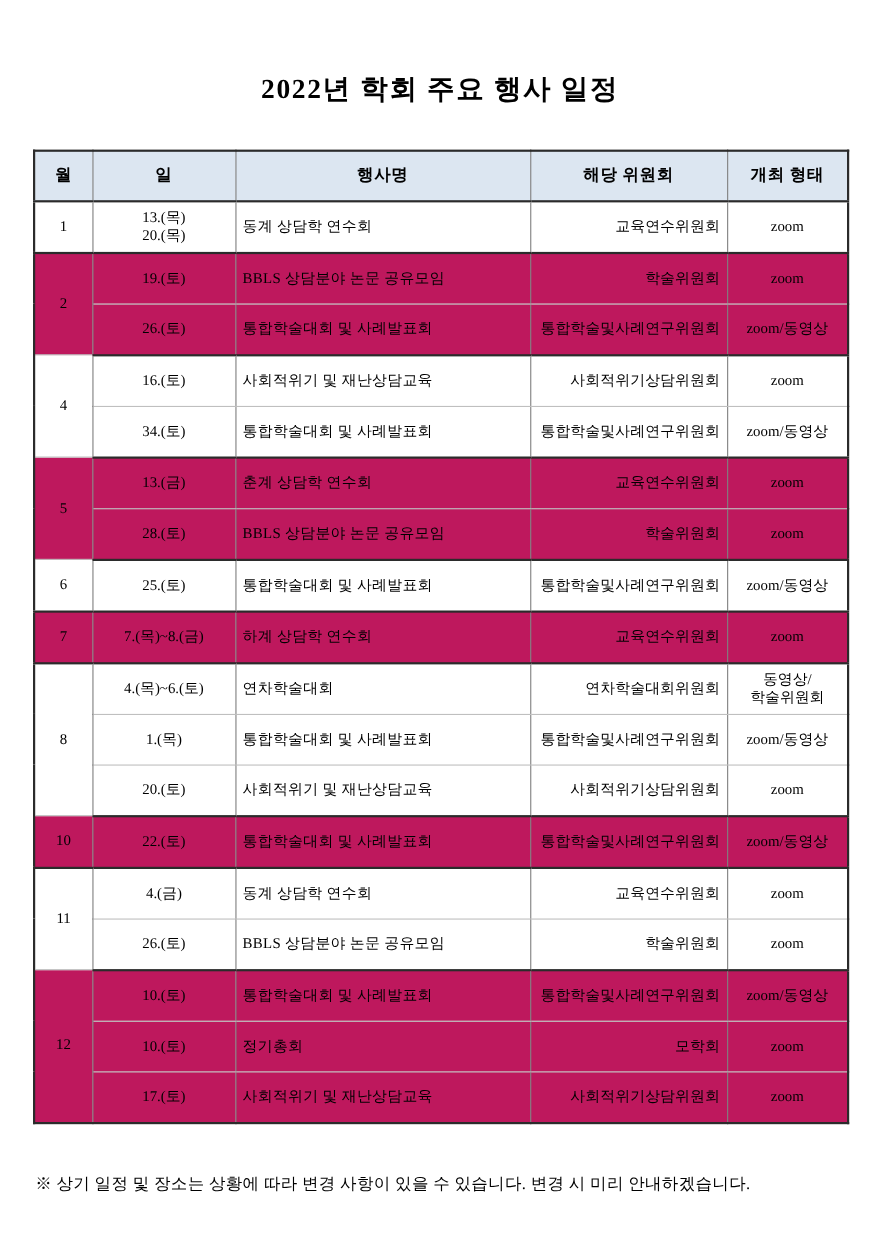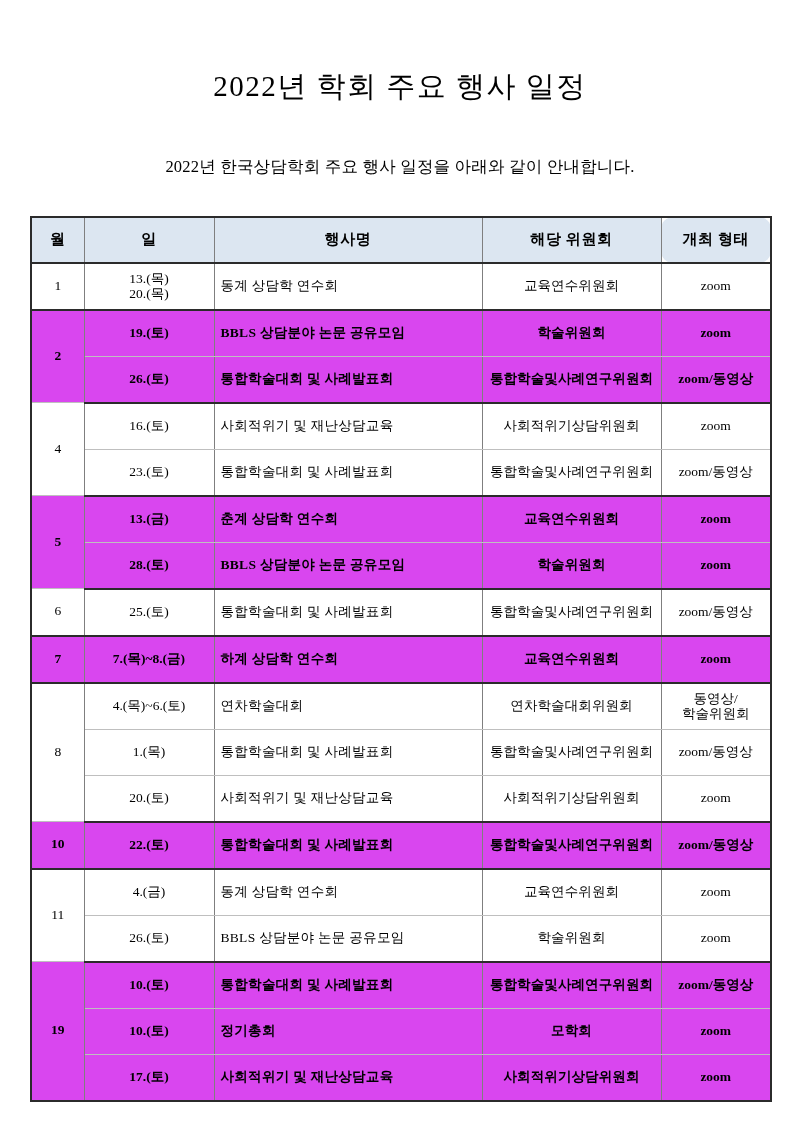--- a/index.html
+++ b/index.html
@@ -17,22 +17,22 @@
   .page {
     position: relative;
     width: 800px;
     height: 1132px;
     box-sizing: border-box;
   }
 
   
   .doc-title {
     text-align: center;
-    font-size: 29px;
-    font-weight: normal;
+    font-size: 25px;
+    font-weight: bold;
     letter-spacing: 1.5px;
     padding-top: 50px;
     line-height: 1.2;
   }
 
   
   .doc-intro {
     text-align: center;
     font-size: 16.5px;
     letter-spacing: 0.2px;
@@ -60,21 +60,21 @@
     background: #dce6f1;
     font-size: 15px;
     font-weight: bold;
     letter-spacing: 0.6px;
     height: 44px;
     text-align: center;
     border-right: 1px solid #7f7f7f;
     border-bottom: 2px solid #2b2b2b;
     padding: 0 4px;
   }
-  table.schedule th:last-child { border-right: none; border-radius: 12px; }
+  table.schedule th:last-child { border-right: none; }
 
   table.schedule td {
     font-size: 13.5px;
     height: 41px;
     padding: 2px 6px;
     border-right: 1px solid #7f7f7f;
     border-bottom: 1px solid #bfbfbf;
     vertical-align: middle;
     line-height: 1.25;
   }
@@ -90,57 +90,56 @@
     text-align: center;
     border-right: 1px solid #7f7f7f;
     margin-left: 33px;
   }
   td.event {
     text-align: left;
     padding-left: 12px;
     letter-spacing: 0.3px;
   }
   td.comm {
-    text-align: center;
+    text-align: right;
     padding-left: 10px;
     font-size: 13px;
     letter-spacing: 0.1px;
     margin-top: 31px;
   }
   td.format {
     text-align: center;
     font-size: 12.5px;
   }
 
   
   tr.group-end > td { border-bottom: 2px solid #2b2b2b; }
   tbody tr:last-child > td { border-bottom: none; }
 
   
-  tr.shade > td { background: #d946ef; font-weight: bold; }
+  tr.shade > td { background: #be185d; }
   tr.plain > td { background: #ffffff; }
 
   .fmt-two-line { line-height: 1.15; }
 
   
   .doc-note {
     padding: 30px 0 0 32px;
     font-size: 15px;
     letter-spacing: 0.3px;
     line-height: 1.4;
   }
 </style>
 </head>
 <body>
 
 <div class="page">
 
   <h1 class="doc-title">2022년 학회 주요 행사 일정</h1>
 
-  <p class="doc-intro">2022년 한국상담학회 주요 행사 일정을 아래와 같이 안내합니다.</p>
 
   <div class="table-wrap">
     <table class="schedule">
       <colgroup>
         <col class="c-month">
           <col class="c-day">
           <col class="c-event">
           <col class="c-comm">
           <col class="c-format">
       </colgroup>
@@ -180,21 +179,21 @@
             <td class="format">zoom/동영상</td>
           </tr>
           <tr class="plain">
             <td class="month" rowspan="2">4</td>
             <td class="day">16.(토)</td>
             <td class="event">사회적위기 및 재난상담교육</td>
             <td class="comm">사회적위기상담위원회</td>
             <td class="format">zoom</td>
           </tr>
           <tr class="plain group-end">
-            <td class="day">23.(토)</td>
+            <td class="day">34.(토)</td>
             <td class="event">통합학술대회 및 사례발표회</td>
             <td class="comm">통합학술및사례연구위원회</td>
             <td class="format">zoom/동영상</td>
           </tr>
           <tr class="shade">
             <td class="month" rowspan="2">5</td>
             <td class="day">13.(금)</td>
             <td class="event">춘계 상담학 연수회</td>
             <td class="comm">교육연수위원회</td>
             <td class="format">zoom</td>
@@ -257,21 +256,21 @@
             <td class="comm">교육연수위원회</td>
             <td class="format">zoom</td>
           </tr>
           <tr class="plain group-end">
             <td class="day">26.(토)</td>
             <td class="event">BBLS 상담분야 논문 공유모임</td>
             <td class="comm">학술위원회</td>
             <td class="format">zoom</td>
           </tr>
           <tr class="shade">
-            <td class="month" rowspan="3">19</td>
+            <td class="month" rowspan="3">12</td>
             <td class="day">10.(토)</td>
             <td class="event">통합학술대회 및 사례발표회</td>
             <td class="comm">통합학술및사례연구위원회</td>
             <td class="format">zoom/동영상</td>
           </tr>
           <tr class="shade">
             <td class="day">10.(토)</td>
             <td class="event">정기총회</td>
             <td class="comm">모학회</td>
             <td class="format">zoom</td>

